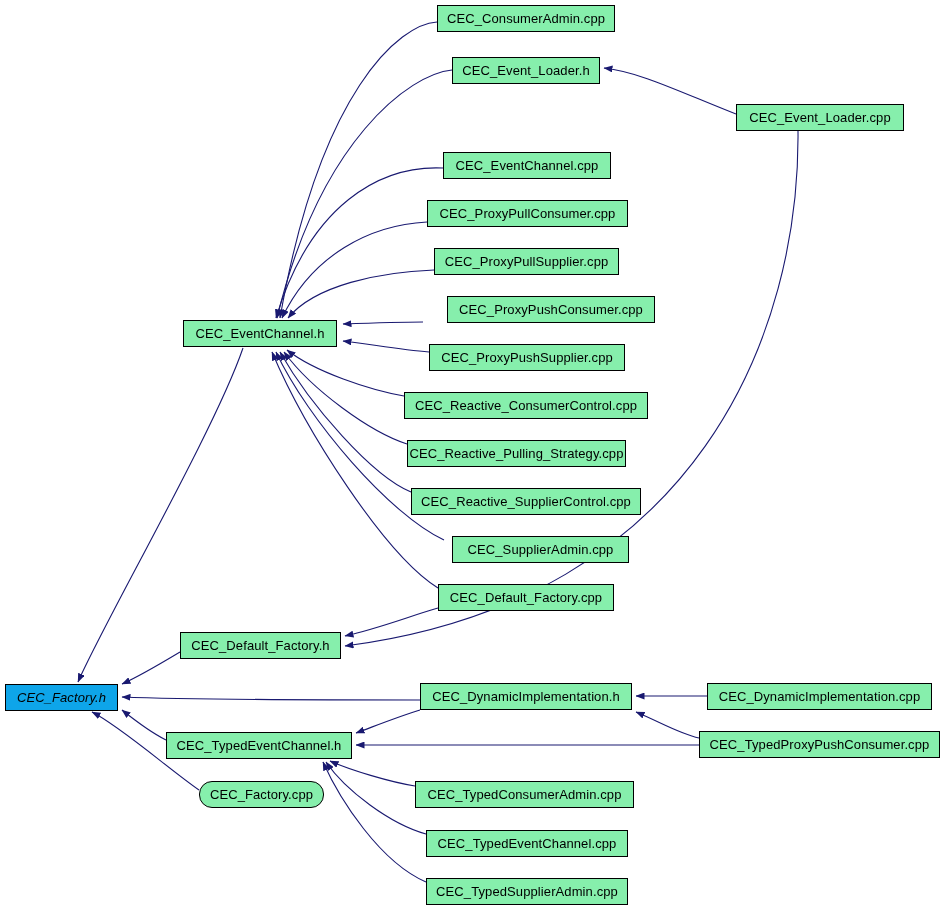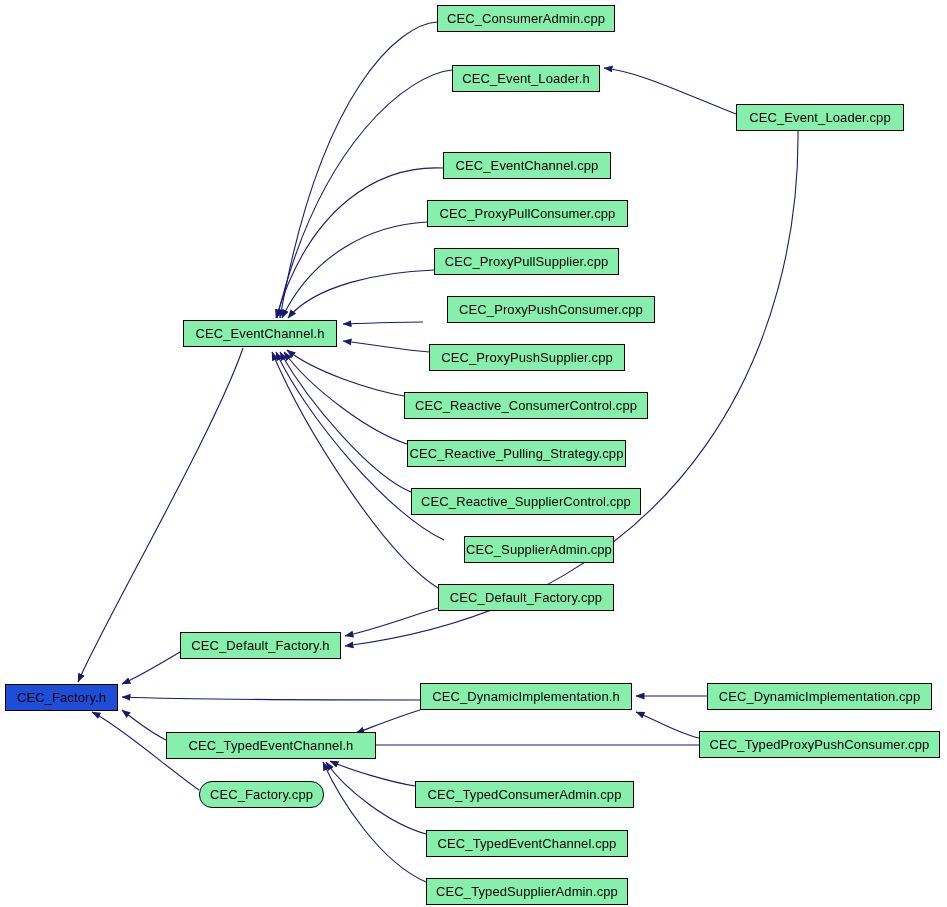--- a/index.html
+++ b/index.html
@@ -32,21 +32,22 @@
     display: flex;
     align-items: center;
     justify-content: center;
     font-size: 13px;
     line-height: 1;
     color: #000000;
     white-space: nowrap;
     letter-spacing: 0.1px;
   }
   .graph-node.highlight {
-    background: #1d4ed8;
+    background: #0ea5e9;
+    font-style: italic;
   }
   .node-label {
     display: block;
     padding: 0 4px;
   }
 </style>
 </head>
 <body>
 
 <div id="graph-canvas">
@@ -91,30 +92,30 @@
   <div id="nodes-group">
       <div class="graph-node highlight" style="left: 5px; top: 684px; width: 113px; height: 27px;">
         <span class="node-label">CEC_Factory.h</span>
       </div>
       <div class="graph-node" style="left: 183px; top: 320px; width: 154px; height: 27px;">
         <span class="node-label">CEC_EventChannel.h</span>
       </div>
       <div class="graph-node" style="left: 180px; top: 632px; width: 161px; height: 27px;">
         <span class="node-label">CEC_Default_Factory.h</span>
       </div>
-      <div class="graph-node" style="left: 166px; top: 732px; width: 210px; height: 27px;">
+      <div class="graph-node" style="left: 166px; top: 732px; width: 186px; height: 27px;">
         <span class="node-label">CEC_TypedEventChannel.h</span>
       </div>
       <div class="graph-node" style="left: 199px; top: 781px; width: 125px; height: 27px; border-radius: 13px;">
         <span class="node-label">CEC_Factory.cpp</span>
       </div>
       <div class="graph-node" style="left: 437px; top: 5px; width: 178px; height: 27px;">
         <span class="node-label">CEC_ConsumerAdmin.cpp</span>
       </div>
-      <div class="graph-node" style="left: 452px; top: 65px; width: 148px; height: 27px;">
+      <div class="graph-node" style="left: 452px; top: 57px; width: 148px; height: 27px;">
         <span class="node-label">CEC_Event_Loader.h</span>
       </div>
       <div class="graph-node" style="left: 736px; top: 104px; width: 168px; height: 27px;">
         <span class="node-label">CEC_Event_Loader.cpp</span>
       </div>
       <div class="graph-node" style="left: 443px; top: 152px; width: 168px; height: 27px;">
         <span class="node-label">CEC_EventChannel.cpp</span>
       </div>
       <div class="graph-node" style="left: 427px; top: 200px; width: 201px; height: 27px;">
         <span class="node-label">CEC_ProxyPullConsumer.cpp</span>
@@ -130,21 +131,21 @@
       </div>
       <div class="graph-node" style="left: 404px; top: 392px; width: 244px; height: 27px;">
         <span class="node-label">CEC_Reactive_ConsumerControl.cpp</span>
       </div>
       <div class="graph-node" style="left: 407px; top: 440px; width: 219px; height: 27px;">
         <span class="node-label">CEC_Reactive_Pulling_Strategy.cpp</span>
       </div>
       <div class="graph-node" style="left: 411px; top: 488px; width: 230px; height: 27px;">
         <span class="node-label">CEC_Reactive_SupplierControl.cpp</span>
       </div>
-      <div class="graph-node" style="left: 464px; top: 536px; width: 150px; height: 27px;">
+      <div class="graph-node" style="left: 452px; top: 536px; width: 177px; height: 27px;">
         <span class="node-label">CEC_SupplierAdmin.cpp</span>
       </div>
       <div class="graph-node" style="left: 438px; top: 584px; width: 176px; height: 27px;">
         <span class="node-label">CEC_Default_Factory.cpp</span>
       </div>
       <div class="graph-node" style="left: 420px; top: 683px; width: 212px; height: 27px;">
         <span class="node-label">CEC_DynamicImplementation.h</span>
       </div>
       <div class="graph-node" style="left: 707px; top: 683px; width: 225px; height: 27px;">
         <span class="node-label">CEC_DynamicImplementation.cpp</span>

